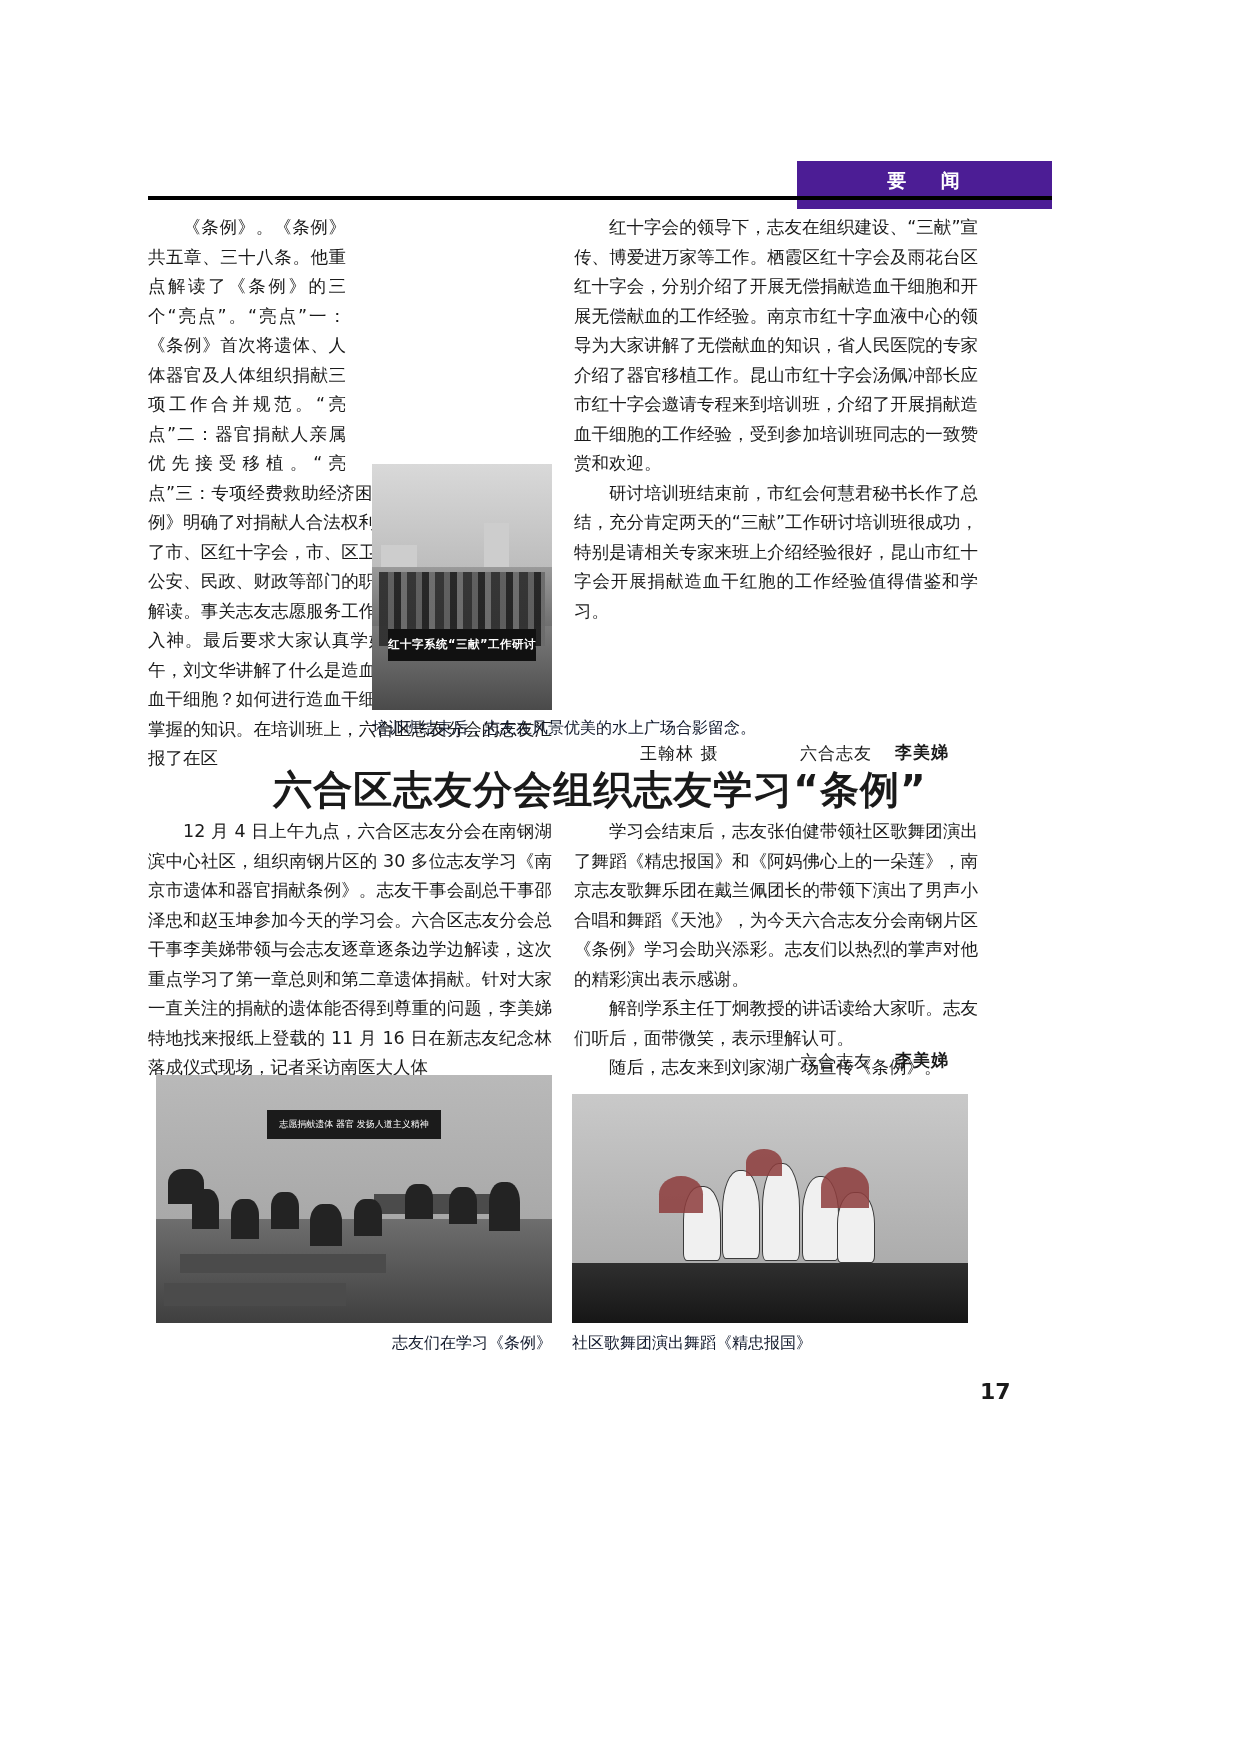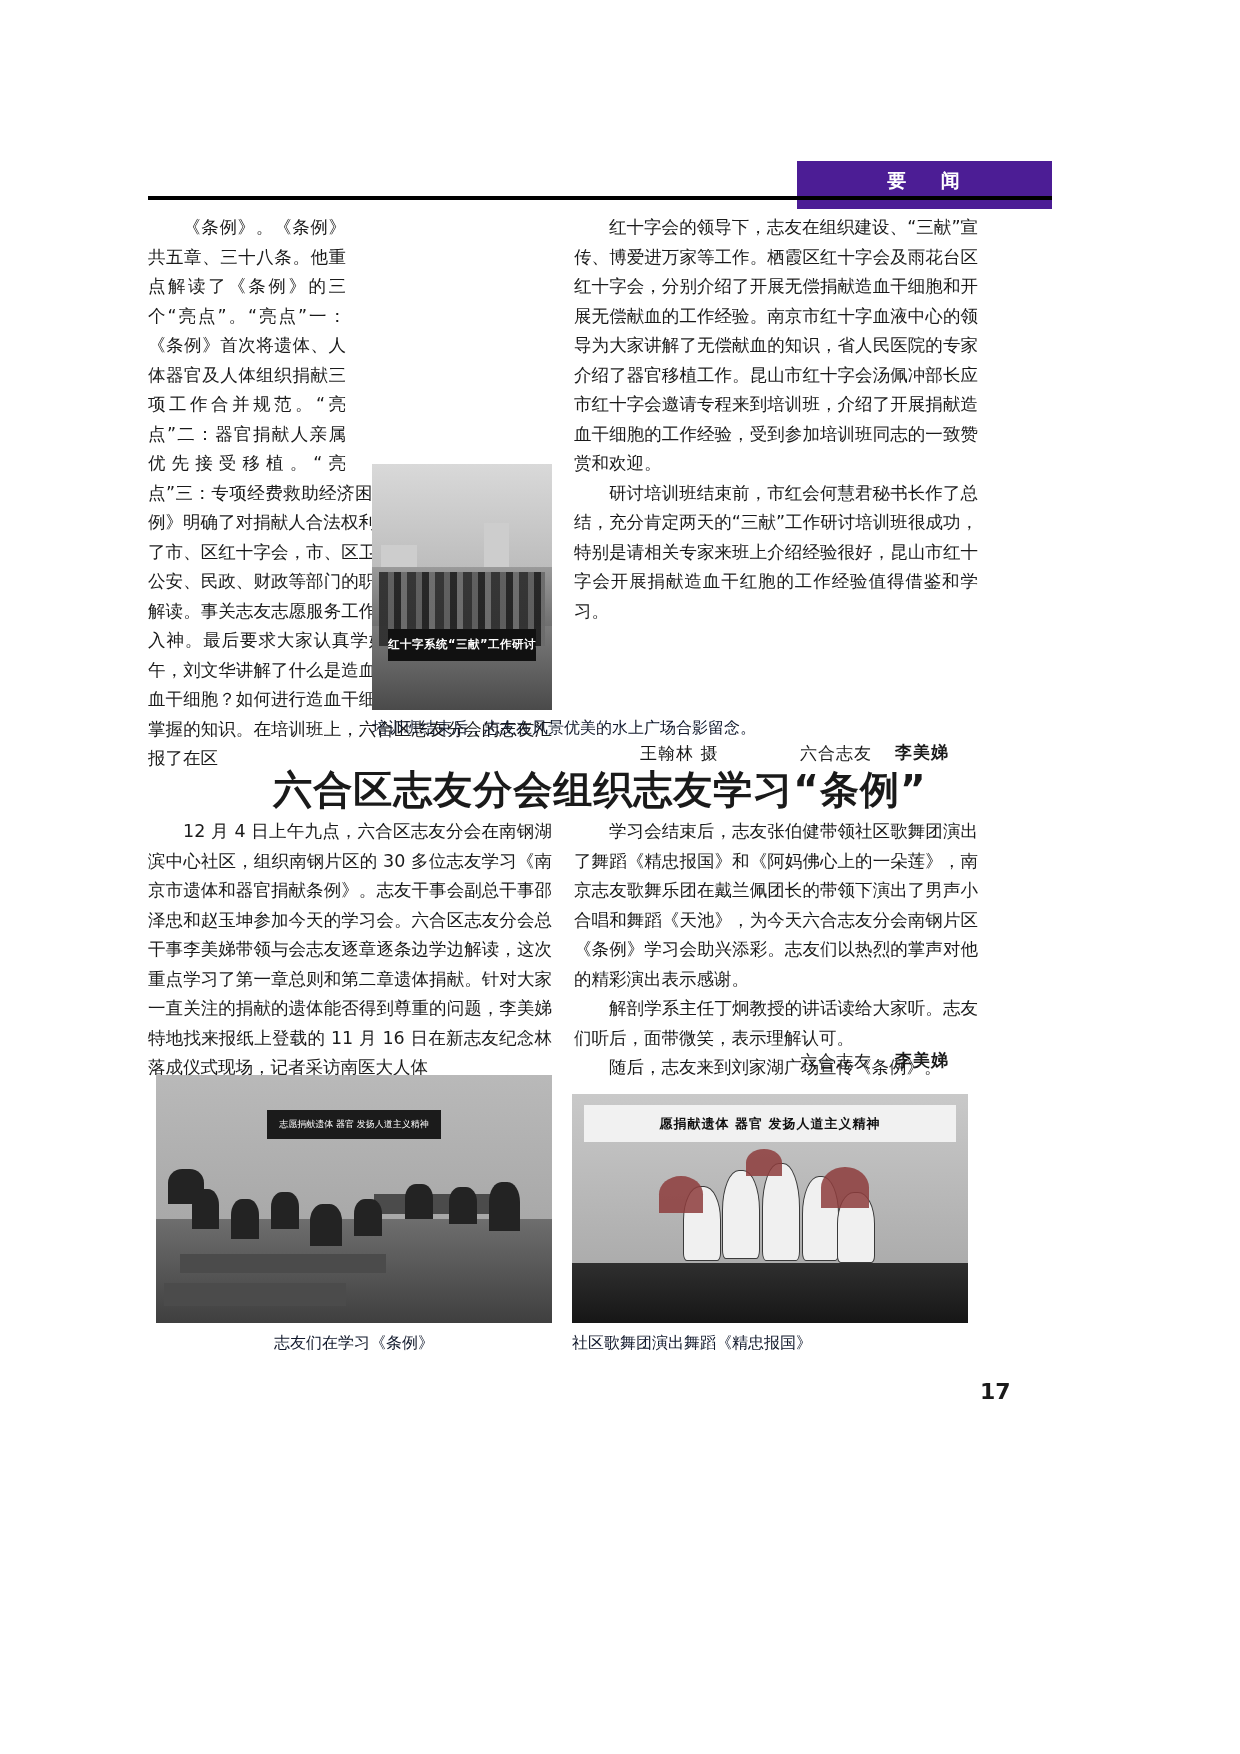--- a/index.html
+++ b/index.html
@@ -203,21 +203,21 @@
     left: 572px;
     top: 1094px;
     width: 396px;
     height: 229px;
   }
   #cap-left {
     position: absolute;
     left: 156px;
     top: 1330px;
     width: 396px;
-    text-align: center;
+    text-align: right;
   }
   #cap-right {
     position: absolute;
     left: 572px;
     top: 1330px;
     width: 396px;
   }
 
   
   .room .r-wall {
@@ -359,21 +359,20 @@
     <div class="r-person" style="left:39%;top:52%;width:8%;height:17%;"></div>
     <div class="r-person" style="left:50%;top:50%;width:7%;height:15%;"></div>
     <div class="r-person" style="left:63%;top:44%;width:7%;height:14%;"></div>
     <div class="r-person" style="left:74%;top:45%;width:7%;height:15%;"></div>
     <div class="r-person" style="left:84%;top:43%;width:8%;height:20%;"></div>
     <div class="r-person" style="left:3%;top:38%;width:9%;height:14%;"></div>
   </div>
 
   <div class="photo stage" id="photo-right">
     <div class="s-back"></div>
-    <div class="s-banner">愿捐献遗体 器官 发扬人道主义精神</div>
     <div class="s-floor"></div>
     <div class="s-dancer" style="left:28%;top:40%;width:9%;height:32%;"></div>
     <div class="s-dancer" style="left:38%;top:33%;width:9%;height:38%;"></div>
     <div class="s-dancer" style="left:48%;top:30%;width:9%;height:42%;"></div>
     <div class="s-dancer" style="left:58%;top:36%;width:9%;height:36%;"></div>
     <div class="s-dancer" style="left:67%;top:43%;width:9%;height:30%;"></div>
     <div class="s-fan" style="left:22%;top:36%;width:11%;height:16%;"></div>
     <div class="s-fan" style="left:63%;top:32%;width:12%;height:18%;"></div>
     <div class="s-fan" style="left:44%;top:24%;width:9%;height:12%;"></div>
   </div>

